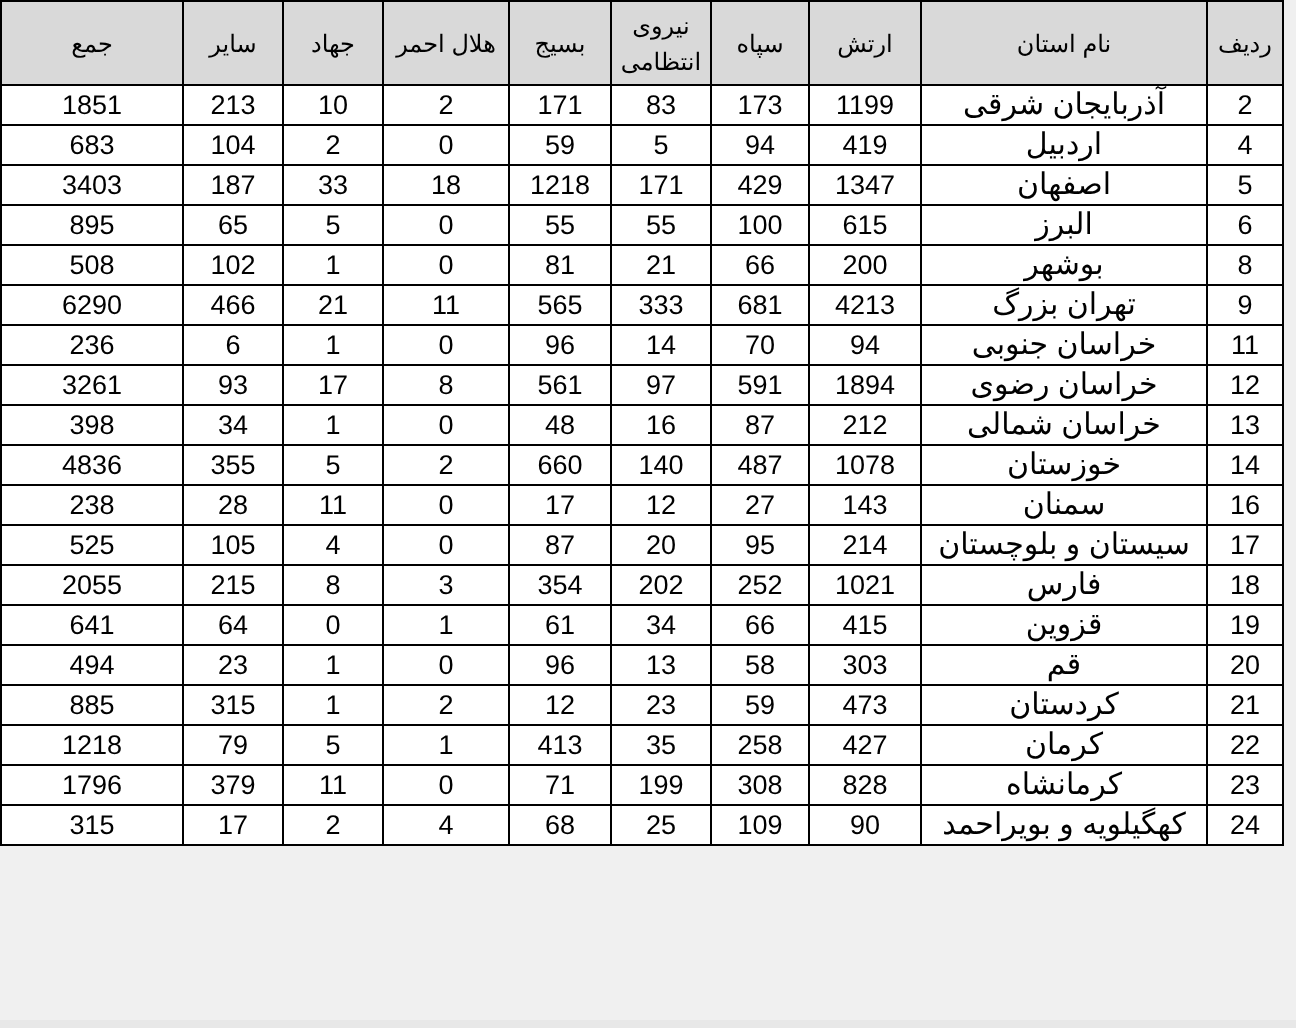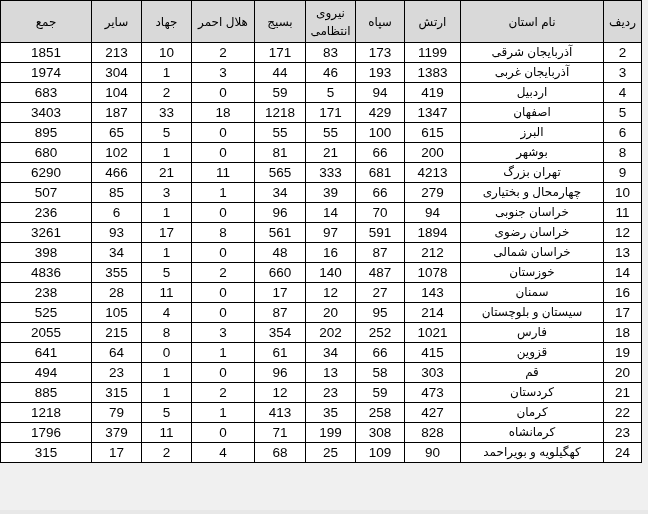--- a/index.html
+++ b/index.html
@@ -31,21 +31,21 @@
       direction: rtl;
       white-space: normal;
     }
     table.grid tbody td {
       height: 19px;
       font-size: 13.5px;
       color: #000;
       line-height: 19px;
     }
     table.grid tbody td.name {
-      font-size: 12px;
+      font-size: 15px;
       direction: rtl;
     }
     .bottom-strip { position: absolute; left: 0; top: 510px; width: 648px; height: 4px; background: #e8e8e8; }
     .c-total { width: 91px; }
     .c-other { width: 50px; }
     .c-jahad { width: 50px; }
     .c-helal { width: 63px; }
     .c-basij { width: 51px; }
     .c-police { width: 50px; }
     .c-sepah { width: 49px; }
@@ -91,32 +91,20 @@
           <td>10</td>
           <td>2</td>
           <td>171</td>
           <td>83</td>
           <td>173</td>
           <td>1199</td>
           <td class="name">آذربایجان شرقی</td>
           <td>2</td>
         </tr>
         <tr>
-          <td>1974</td>
-          <td>304</td>
-          <td>1</td>
-          <td>3</td>
-          <td>44</td>
-          <td>46</td>
-          <td>193</td>
-          <td>1383</td>
-          <td class="name">آذربایجان غربی</td>
-          <td>3</td>
-        </tr>
-        <tr>
           <td>683</td>
           <td>104</td>
           <td>2</td>
           <td>0</td>
           <td>59</td>
           <td>5</td>
           <td>94</td>
           <td>419</td>
           <td class="name">اردبیل</td>
           <td>4</td>
@@ -139,21 +127,21 @@
           <td>5</td>
           <td>0</td>
           <td>55</td>
           <td>55</td>
           <td>100</td>
           <td>615</td>
           <td class="name">البرز</td>
           <td>6</td>
         </tr>
         <tr>
-          <td>680</td>
+          <td>508</td>
           <td>102</td>
           <td>1</td>
           <td>0</td>
           <td>81</td>
           <td>21</td>
           <td>66</td>
           <td>200</td>
           <td class="name">بوشهر</td>
           <td>8</td>
         </tr>
@@ -163,32 +151,20 @@
           <td>21</td>
           <td>11</td>
           <td>565</td>
           <td>333</td>
           <td>681</td>
           <td>4213</td>
           <td class="name">تهران بزرگ</td>
           <td>9</td>
         </tr>
         <tr>
-          <td>507</td>
-          <td>85</td>
-          <td>3</td>
-          <td>1</td>
-          <td>34</td>
-          <td>39</td>
-          <td>66</td>
-          <td>279</td>
-          <td class="name">چهارمحال و بختیاری</td>
-          <td>10</td>
-        </tr>
-        <tr>
           <td>236</td>
           <td>6</td>
           <td>1</td>
           <td>0</td>
           <td>96</td>
           <td>14</td>
           <td>70</td>
           <td>94</td>
           <td class="name">خراسان جنوبی</td>
           <td>11</td>

